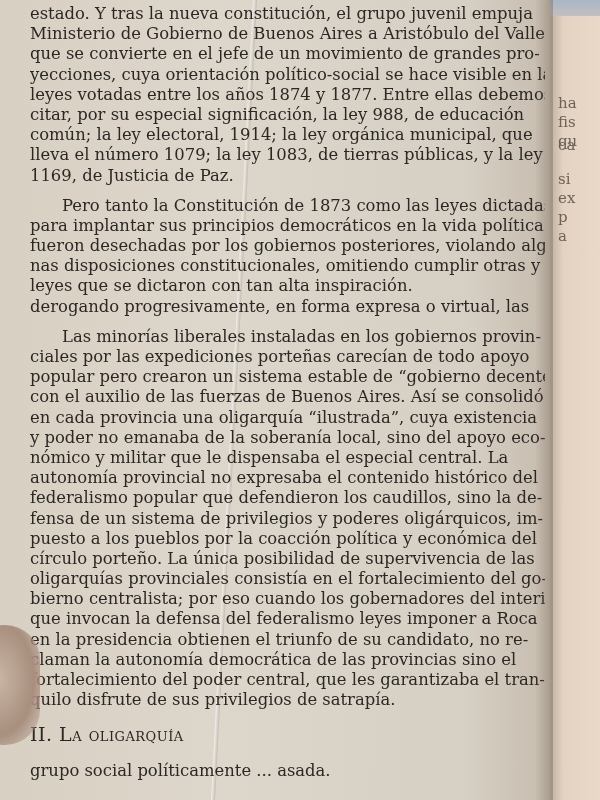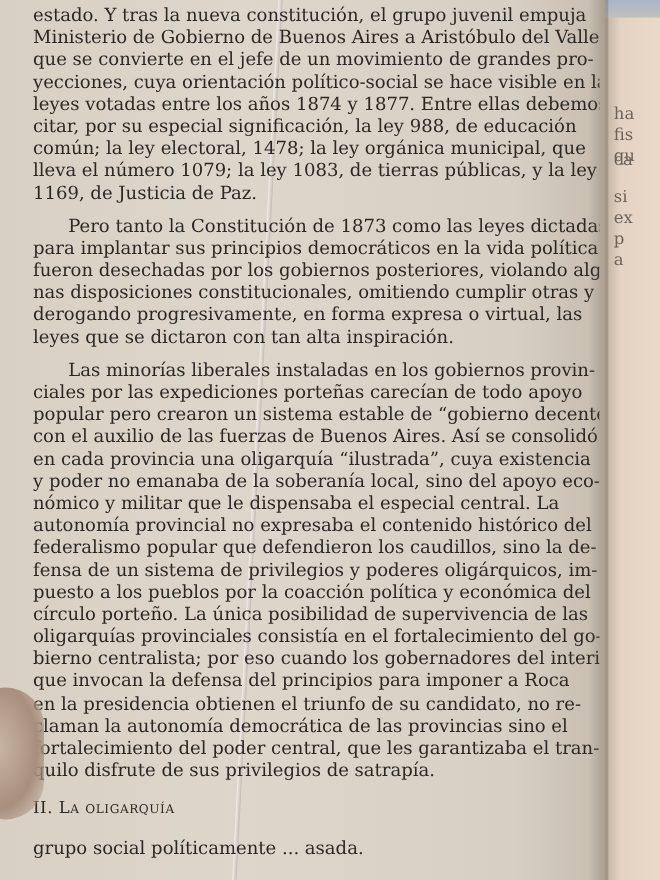--- a/index.html
+++ b/index.html
@@ -34,21 +34,21 @@
     transform: skewX(-3deg);
   }
   .text {
     position: absolute; left: 30px; top: 4px; width: 515px;
     color: #2b2824; font-size: 16.4px; line-height: 20.2px;
   }
   .line { white-space: nowrap; overflow: hidden; height: 20.2px; }
   .indent { padding-left: 32px; }
   .para-gap { height: 10px; }
   .heading {
-    margin-top: 14px; margin-bottom: 16px; font-size: 15px; letter-spacing: 0.5px;
+    margin-top: 14px; margin-bottom: 16px; font-size: 19px; letter-spacing: 0.5px;
     font-variant: small-caps; color: #2b2824;
   }
   .thumb {
     position: absolute; left: -30px; top: 625px; width: 70px; height: 120px;
     border-radius: 40px;
     background: radial-gradient(ellipse at 40% 45%, #c9b6a6 0%, #a88f7e 60%, rgba(150,125,110,0) 100%);
   }
 </style>
 </head>
 <body>
@@ -69,50 +69,50 @@
 <div class="page">
   <div class="tear"></div>
   <div class="text">
     <div>
       <div class="line">estado. Y tras la nueva constitución, el grupo juvenil empuja</div>
       <div class="line">Ministerio de Gobierno de Buenos Aires a Aristóbulo del Valle</div>
       <div class="line">que se convierte en el jefe de un movimiento de grandes pro-</div>
       <div class="line">yecciones, cuya orientación político-social se hace visible en las</div>
       <div class="line">leyes votadas entre los años 1874 y 1877. Entre ellas debemos</div>
       <div class="line">citar, por su especial significación, la ley 988, de educación</div>
-      <div class="line">común; la ley electoral, 1478; la ley orgánica municipal, que</div>
+      <div class="line">común; la ley electoral, 1914; la ley orgánica municipal, que</div>
       <div class="line">lleva el número 1079; la ley 1083, de tierras públicas, y la ley</div>
       <div class="line">1169, de Justicia de Paz.</div>
     </div>
     <div class="para-gap"></div>
     <div>
       <div class="line indent">Pero tanto la Constitución de 1873 como las leyes dictadas</div>
       <div class="line">para implantar sus principios democráticos en la vida política</div>
       <div class="line">fueron desechadas por los gobiernos posteriores, violando algu-</div>
       <div class="line">nas disposiciones constitucionales, omitiendo cumplir otras y</div>
+      <div class="line">leyes que se dictaron con tan alta inspiración.</div>
       <div class="line">derogando progresivamente, en forma expresa o virtual, las</div>
-      <div class="line">leyes que se dictaron con tan alta inspiración.</div>
     </div>
     <div class="para-gap"></div>
     <div>
       <div class="line indent">Las minorías liberales instaladas en los gobiernos provin-</div>
       <div class="line">ciales por las expediciones porteñas carecían de todo apoyo</div>
       <div class="line">popular pero crearon un sistema estable de “gobierno decente”</div>
       <div class="line">con el auxilio de las fuerzas de Buenos Aires. Así se consolidó</div>
       <div class="line">en cada provincia una oligarquía “ilustrada”, cuya existencia</div>
       <div class="line">y poder no emanaba de la soberanía local, sino del apoyo eco-</div>
       <div class="line">nómico y militar que le dispensaba el especial central. La</div>
       <div class="line">autonomía provincial no expresaba el contenido histórico del</div>
       <div class="line">federalismo popular que defendieron los caudillos, sino la de-</div>
       <div class="line">fensa de un sistema de privilegios y poderes oligárquicos, im-</div>
       <div class="line">puesto a los pueblos por la coacción política y económica del</div>
       <div class="line">círculo porteño. La única posibilidad de supervivencia de las</div>
       <div class="line">oligarquías provinciales consistía en el fortalecimiento del go-</div>
       <div class="line">bierno centralista; por eso cuando los gobernadores del interior</div>
-      <div class="line">que invocan la defensa del principios para imponer a Roca</div>
+      <div class="line">que invocan la defensa del federalismo leyes imponer a Roca</div>
       <div class="line">en la presidencia obtienen el triunfo de su candidato, no re-</div>
       <div class="line">claman la autonomía democrática de las provincias sino el</div>
       <div class="line">fortalecimiento del poder central, que les garantizaba el tran-</div>
       <div class="line">quilo disfrute de sus privilegios de satrapía.</div>
     </div>
     <div class="heading">II. La oligarquía</div>
     <div>
       <div class="line">grupo social políticamente ... asada.</div>
     </div>
   </div>

